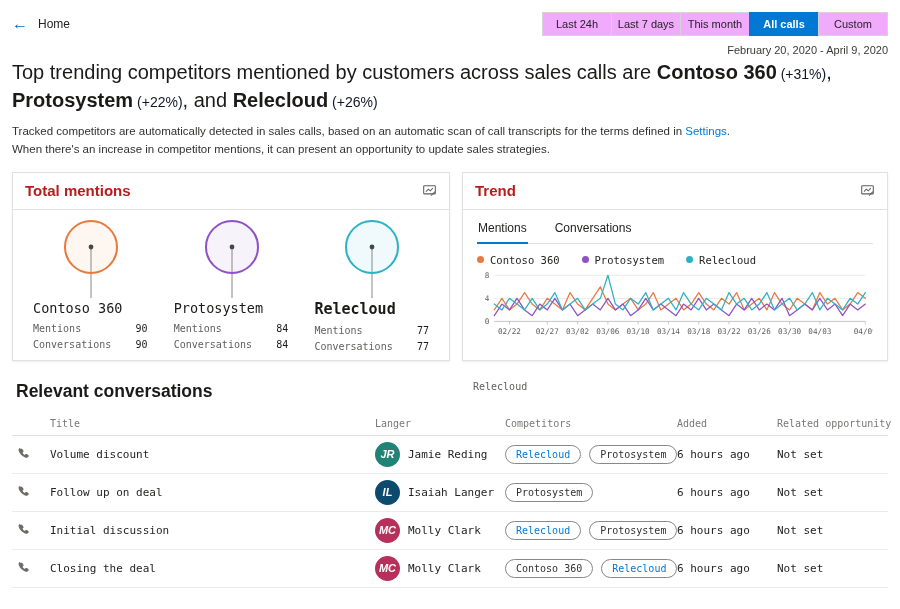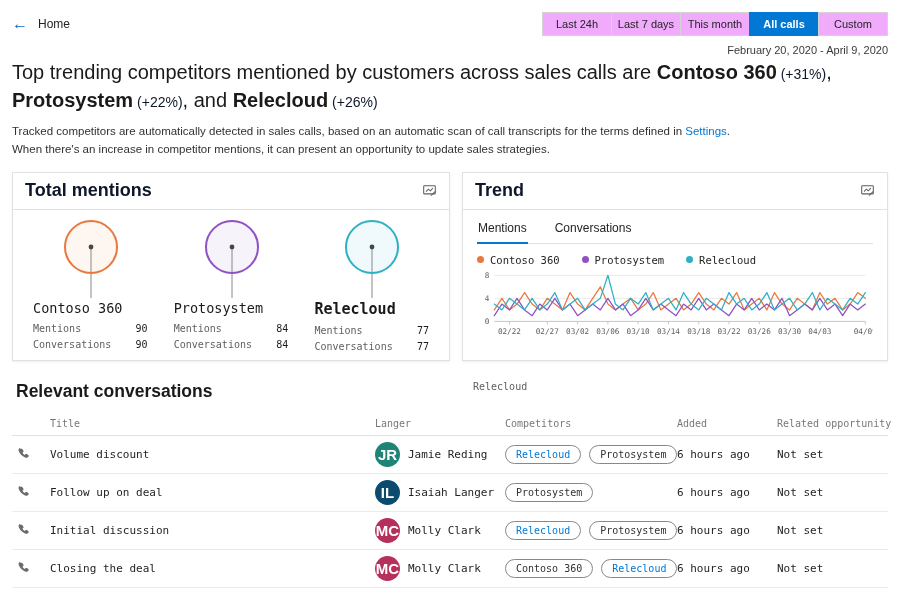--- a/index.html
+++ b/index.html
@@ -28,21 +28,21 @@
   .headline .b { font-weight:bold; }
   .headline .pct { color:#0f172a; font-size:14px; }
 
   .desc { padding:9px 12px 0; margin:0; font-size:11.5px; color:#323130; line-height:1.55; }
   .desc a { color:#0078d4; text-decoration:none; cursor:pointer; }
 
   
   .cards { display:flex; gap:12px; padding:13px 12px 0; }
   .card { flex:1; border:1px solid #e3e1df; background:#fff; box-shadow:0 1px 2px rgba(0,0,0,.07); }
   .card-header { display:flex; justify-content:space-between; align-items:center; height:37px; padding:0 12px; border-bottom:1px solid #e3e1df; }
-  .card-title { font-size:18px; font-weight:bold; color:#0f172a; }
+  .card-title { font-size:15px; font-weight:bold; color:#b91c1c; }
   .card-icon { color:#605e5c; cursor:pointer; display:flex; }
 
   .mentions-body { display:flex; justify-content:space-between; padding:8px 8px 8px; }
   .competitor { width:33%; padding:0 12px; }
   .balloon { display:block; margin:0 auto; }
   .comp-name { font-family:"DejaVu Sans Mono", monospace; font-size:13.5px; color:#1b1a19; margin:0 0 7px; }
   .comp-name.hl { font-weight:bold; font-size:15px; }
   .stat { display:flex; justify-content:space-between; font-family:"DejaVu Sans Mono", monospace; font-size:10px; margin-top:5px; }
   .stat .k { color:#605e5c; }
   .stat .v { color:#1b1a19; }
@@ -64,22 +64,22 @@
   .table { padding:2px 12px 0; }
   .trow {
     display:grid; grid-template-columns:38px 325px 130px 172px 100px 1fr;
     align-items:center; min-height:38px; border-bottom:1px solid #edebe9;
   }
   .trow.thead { min-height:24px; border-bottom:1px solid #e3e1df; }
   .thead > div { font-family:"DejaVu Sans Mono", monospace; font-size:10px; color:#7a7875; white-space:nowrap; cursor:pointer; }
   .icon-cell { display:flex; align-items:center; padding-left:4px; }
   .title-cell, .added-cell, .opp-cell, .owner-name { font-family:"DejaVu Sans Mono", monospace; font-size:11px; color:#252423; }
   .owner-cell { display:flex; align-items:center; gap:8px; }
-  .avatar { width:25px; height:25px; border-radius:50%; color:#fff; font-size:15px; font-weight:bold;
-            display:flex; align-items:center; justify-content:center; flex:0 0 auto; }
+  .avatar { width:25px; height:25px; border-radius:50%; color:#fff; font-size:11px; font-weight:bold;
+            display:flex; align-items:center; justify-content:center; flex:0 0 auto;font-style:italic; }
   .chips { display:flex; gap:8px; }
   .chip { border:1px solid #8a8886; border-radius:11px; padding:3px 10px; background:#fff; cursor:pointer;
           font-family:"DejaVu Sans Mono", monospace; font-size:10px; color:#323130; white-space:nowrap; }
   .chip.hl { color:#0078d4; }
 </style>
 </head>
 <body>
 
 <div class="page">
 

